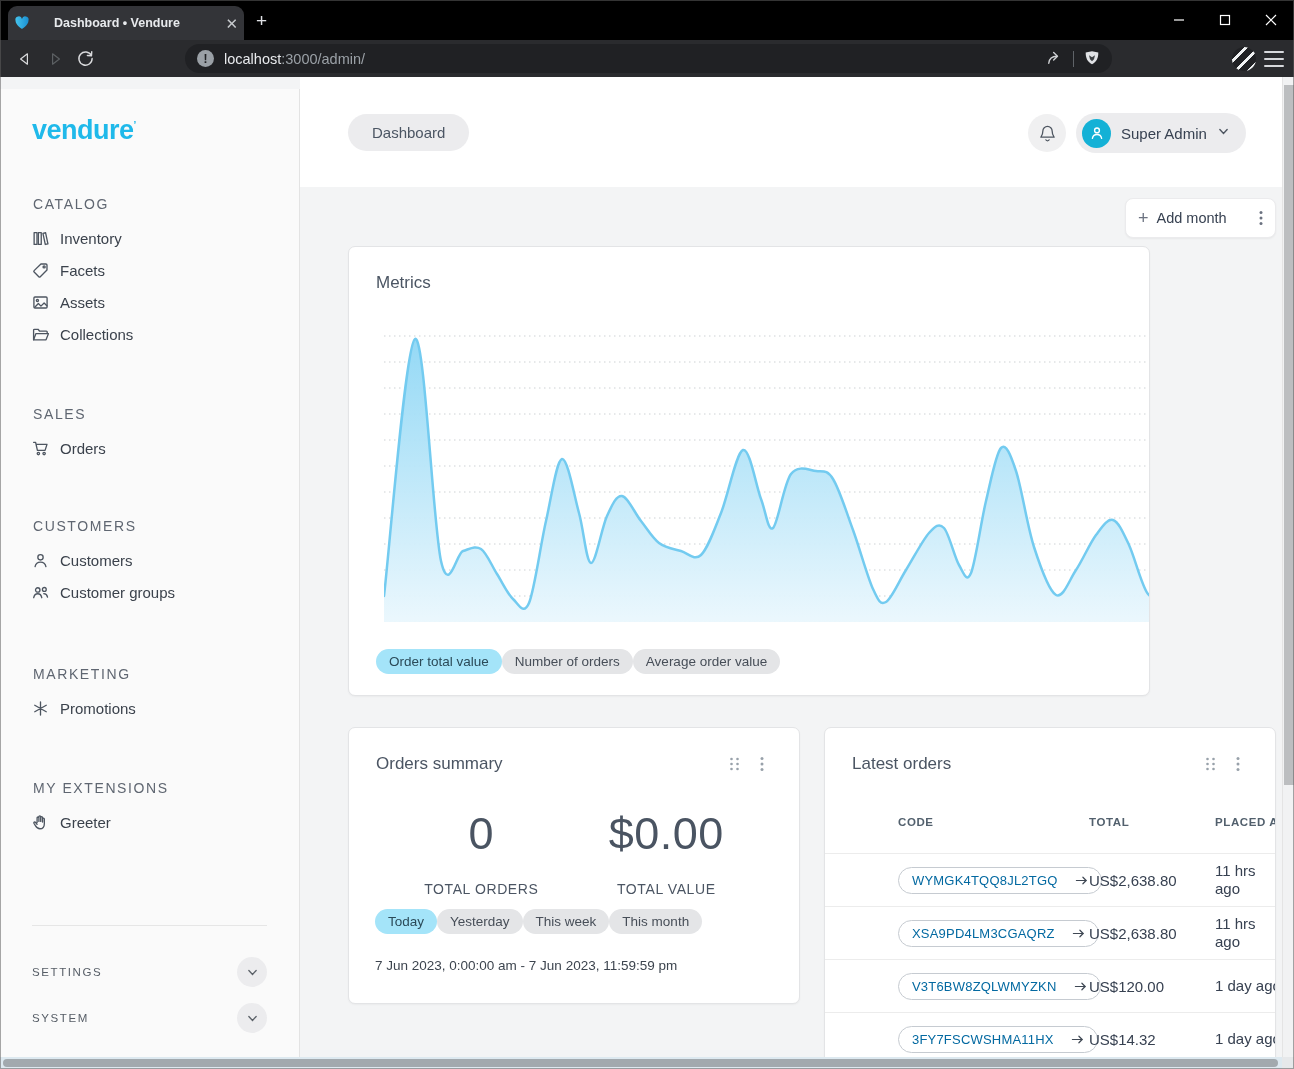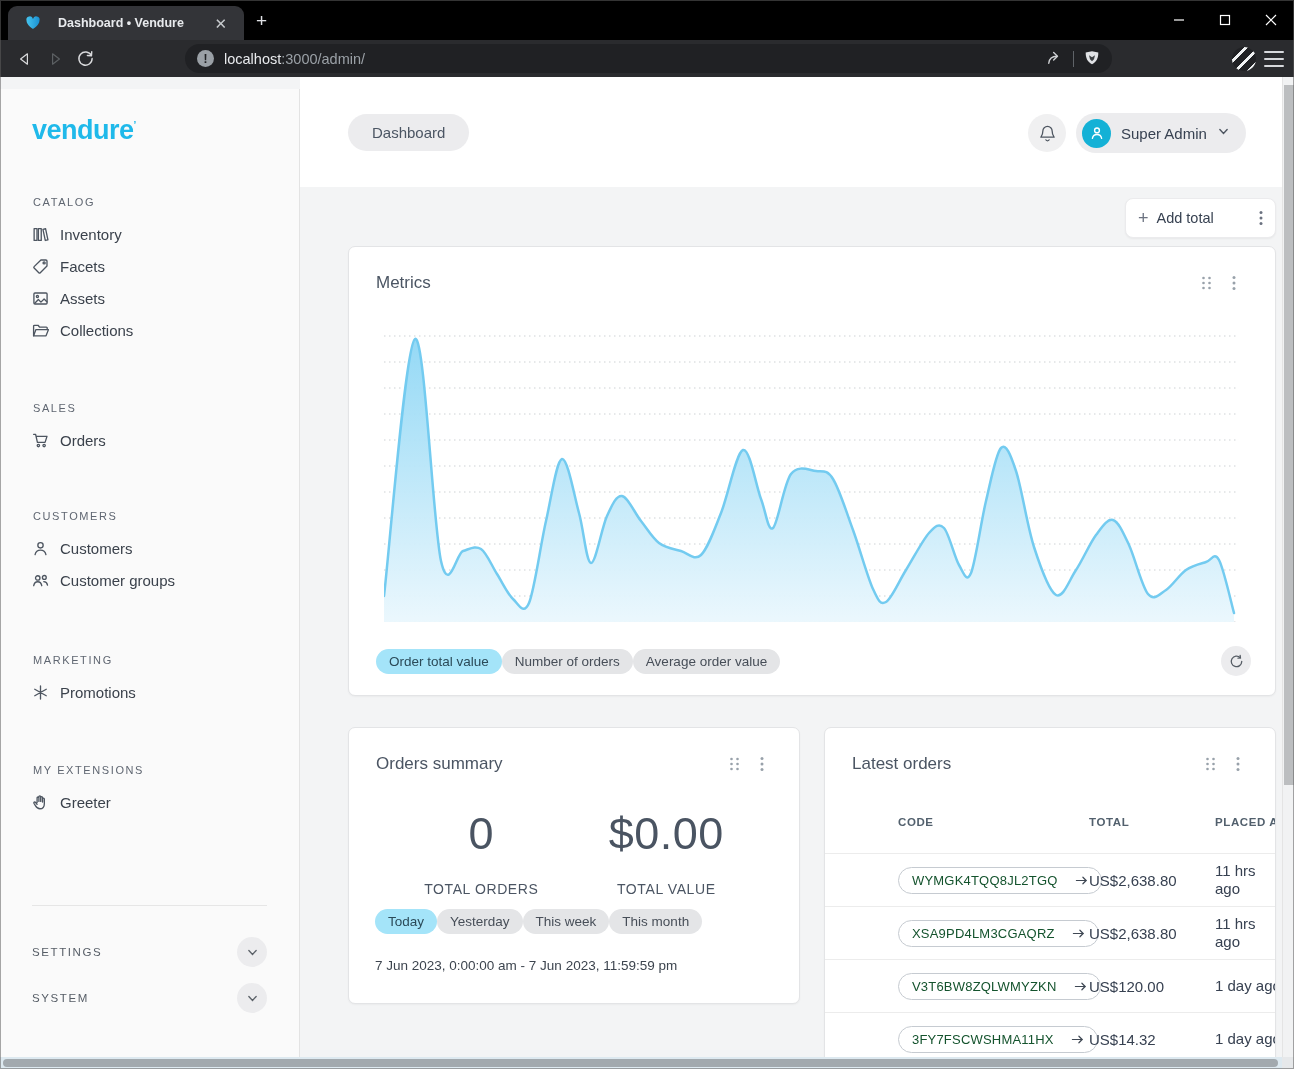--- a/index.html
+++ b/index.html
@@ -2,21 +2,21 @@
 <html><head>
 <meta charset="utf-8">
 <style>
   * { box-sizing: border-box; margin: 0; padding: 0; }
   body { font-family: "Liberation Sans", sans-serif; background:#000; }
   .screen { position:relative; width:1294px; height:1069px; overflow:hidden; background:#fff; }
 
   
   .tabstrip { position:absolute; left:0; top:0; width:100%; height:40px; background:#000; }
   .tab { position:absolute; left:8px; top:6px; width:236px; height:34px; background:#333438;
-         border-radius:9px 9px 0 0; display:flex; align-items:center; padding:0 17px; gap:17px; }
+         border-radius:9px 9px 0 0; display:flex; align-items:center; padding:0 6px; gap:24px; }
   .tab-title { color:#e8eaed; font-size:12.5px; font-weight:bold; flex:1; white-space:nowrap; overflow:hidden; }
   .tab-close { color:#c7cacd; font-size:15px; line-height:1; cursor:default; }
   .newtab-btn { position:absolute; left:256px; top:11px; color:#dfe1e5; font-size:19px; line-height:1; }
   .win-controls { position:absolute; right:0; top:0; height:40px; display:flex; align-items:center; }
   .win-btn { width:46px; height:40px; display:flex; align-items:center; justify-content:center; color:#fff; }
 
   .toolbar { position:absolute; left:0; top:40px; width:100%; height:37px; background:#2a2b2e;
              display:flex; align-items:center; }
   .nav-btn { width:30px; height:30px; display:flex; align-items:center; justify-content:center; }
   .addressbar { position:absolute; left:185px; top:4px; width:927px; height:29px; background:#202124;
@@ -35,21 +35,21 @@
   .menu-btn i { display:block; height:2px; background:#d7d9dc; border-radius:1px; }
 
   
   .app { position:absolute; left:0; top:77px; width:1294px; height:992px; background:#f3f4f5; }
 
   
   .sidebar { position:absolute; left:0; top:12px; width:300px; height:100%; background:#fafafa;
              border-right:1px solid #e3e3e3; overflow:hidden; }
   .logo { margin:26px 0 0 32px; font-size:27px; font-weight:bold; color:#1fb9ea; letter-spacing:-0.5px; }
   .logo sup { font-size:10px; color:#1fb9ea; }
-  .nav-h { margin:0 0 10px 33px; font-size:11px; letter-spacing:1.6px; color:#5f6671; font-weight:normal; }
+  .nav-h { margin:0 0 10px 33px; font-size:14px; letter-spacing:1.6px; color:#5f6671; font-weight:normal; }
   .nav-h.catalog { margin-top:50px; } .nav-h.sales { margin-top:56px; } .nav-h.customers { margin-top:54px; }
   .nav-h.marketing { margin-top:58px; } .nav-h.extensions { margin-top:56px; }
   .nav-item { height:32px; display:flex; align-items:center; gap:11px; padding-left:32px;
               font-size:15px; color:#3b424c; cursor:pointer; }
   .nav-item svg { width:17px; height:17px; stroke:#4d5560; fill:none; stroke-width:1.25;
                   stroke-linecap:round; stroke-linejoin:round; flex:none; }
   .side-div { height:1px; background:#e6e6e6; margin:87px 32px 0 32px; }
   .side-foot { margin-top:28px; }
   .foot-row { height:36px; margin:0 32px 10px 32px; display:flex; align-items:center; justify-content:space-between; }
   .foot-label { font-size:11.5px; letter-spacing:1.6px; color:#565d66; }
@@ -78,21 +78,21 @@
                display:flex; align-items:center; padding:0 12px; gap:8px; }
   .addwidget .plus { font-size:18px; color:#6b7280; line-height:1; }
   .addwidget .lbl { font-size:14.5px; color:#374151; flex:1; }
 
   .card { position:absolute; background:#fff; border:1px solid #e3e4e6; border-radius:7px;
           box-shadow:0 1px 2px rgba(0,0,0,.04); overflow:hidden; }
   .card-title { position:absolute; left:27px; top:26px; font-size:17px; color:#4b5563; }
   .card-tools { position:absolute; top:28px; display:flex; gap:20px; }
   .dots-v svg, .dots-grid svg { display:block; }
 
-  #metrics-card { left:48px; top:169px; width:928px; height:450px; }
+  #metrics-card { left:48px; top:169px; width:802px; height:450px; }
   #metrics-card .card-tools { left:852px; }
   #chart-wrap { position:absolute; left:35px; top:84px; width:852px; height:291px; }
   .chips { position:absolute; display:flex; gap:0; }
   #metrics-chips { left:27px; top:402px; }
   .chip { height:25px; padding:0 13px; border-radius:13px; background:#e4e5e7; color:#474e58;
           font-size:13.5px; display:flex; align-items:center; }
   .chip.active { background:#a4e4f9; color:#2b4a58; }
   .refresh-btn { position:absolute; left:872px; top:399px; width:30px; height:30px; border-radius:50%;
                  background:#ececee; display:flex; align-items:center; justify-content:center; }
   .refresh-btn svg { width:15px; height:15px; stroke:#555c64; fill:none; stroke-width:1.4; stroke-linecap:round; }
@@ -112,21 +112,21 @@
   .lo-row { display:flex; align-items:center; padding-left:73px; }
   .lo-head { height:37px; align-items:flex-start; }
   .lo-head > div { font-size:11.5px; font-weight:bold; letter-spacing:.6px; color:#52606d; }
   .lo-body-row { border-top:1px solid #ececec; height:53px; }
   .col-code { width:191px; flex:none; }
   .col-total { width:126px; flex:none; font-size:15px; color:#374151; }
   .col-placed { width:130px; flex:none; font-size:15px; color:#374151; line-height:1.18; }
   .col-placed .wrap { display:inline-block; width:52px; }
   .col-placed .nowrap { white-space:nowrap; }
   .code-pill { display:inline-flex; align-items:center; gap:17px; border:1px solid #c6cbd1; border-radius:15px;
-               padding:5px 13px; font-size:13px; color:#14532d; letter-spacing:.2px; background:#fff; }
+               padding:5px 13px; font-size:13px; color:#0369a1; letter-spacing:.2px; background:#fff; }
   .code-pill svg { width:13px; height:13px; stroke:#3f4854; fill:none; stroke-width:1.3; stroke-linecap:round; stroke-linejoin:round; }
 
   
   .vscroll { position:absolute; right:0; top:0; width:12px; height:100%; background:#f1f2f3; border-left:1px solid #e4e4e4; z-index:6; }
   .vscroll .thumb { position:absolute; left:1px; top:8px; width:10px; height:700px; background:#bcbec0; }
   .hscroll { position:absolute; left:0; bottom:0; height:12px; right:12px; background:#dde9f0; z-index:6; }
   .hscroll .thumb { position:absolute; left:3px; top:2px; right:4px; height:8px; background:#a2a9ae; border-radius:4px; }
   .corner { position:absolute; right:0; bottom:0; width:12px; height:12px; background:#e6e8ea; z-index:6; }
   .frame { position:absolute; inset:0; border:1px solid rgba(95,95,95,.55); pointer-events:none; z-index:50; }
 </style>
@@ -336,21 +336,21 @@
           </span>
         <span class="user-name">Super Admin</span>
         <span class="chev">
           <svg viewBox="0 0 16 16">
               <polyline points="3.5,5.5 8,10.5 12.5,5.5"></polyline>
             </svg></span>
       </div>
 
       <div class="addwidget">
         <span class="plus">+</span>
-        <span class="lbl">Add total</span>
+        <span class="lbl">Add month</span>
         <svg width="4" height="16" viewBox="0 0 4 16">
             <circle cx="2" cy="2.5" r="1.5" fill="#6b7280"></circle>
             <circle cx="2" cy="8" r="1.5" fill="#6b7280"></circle>
             <circle cx="2" cy="13.5" r="1.5" fill="#6b7280"></circle>
           </svg>
       </div>
 
       <div class="card" id="metrics-card">
         <div class="card-title">Metrics</div>
         <div class="card-tools">

